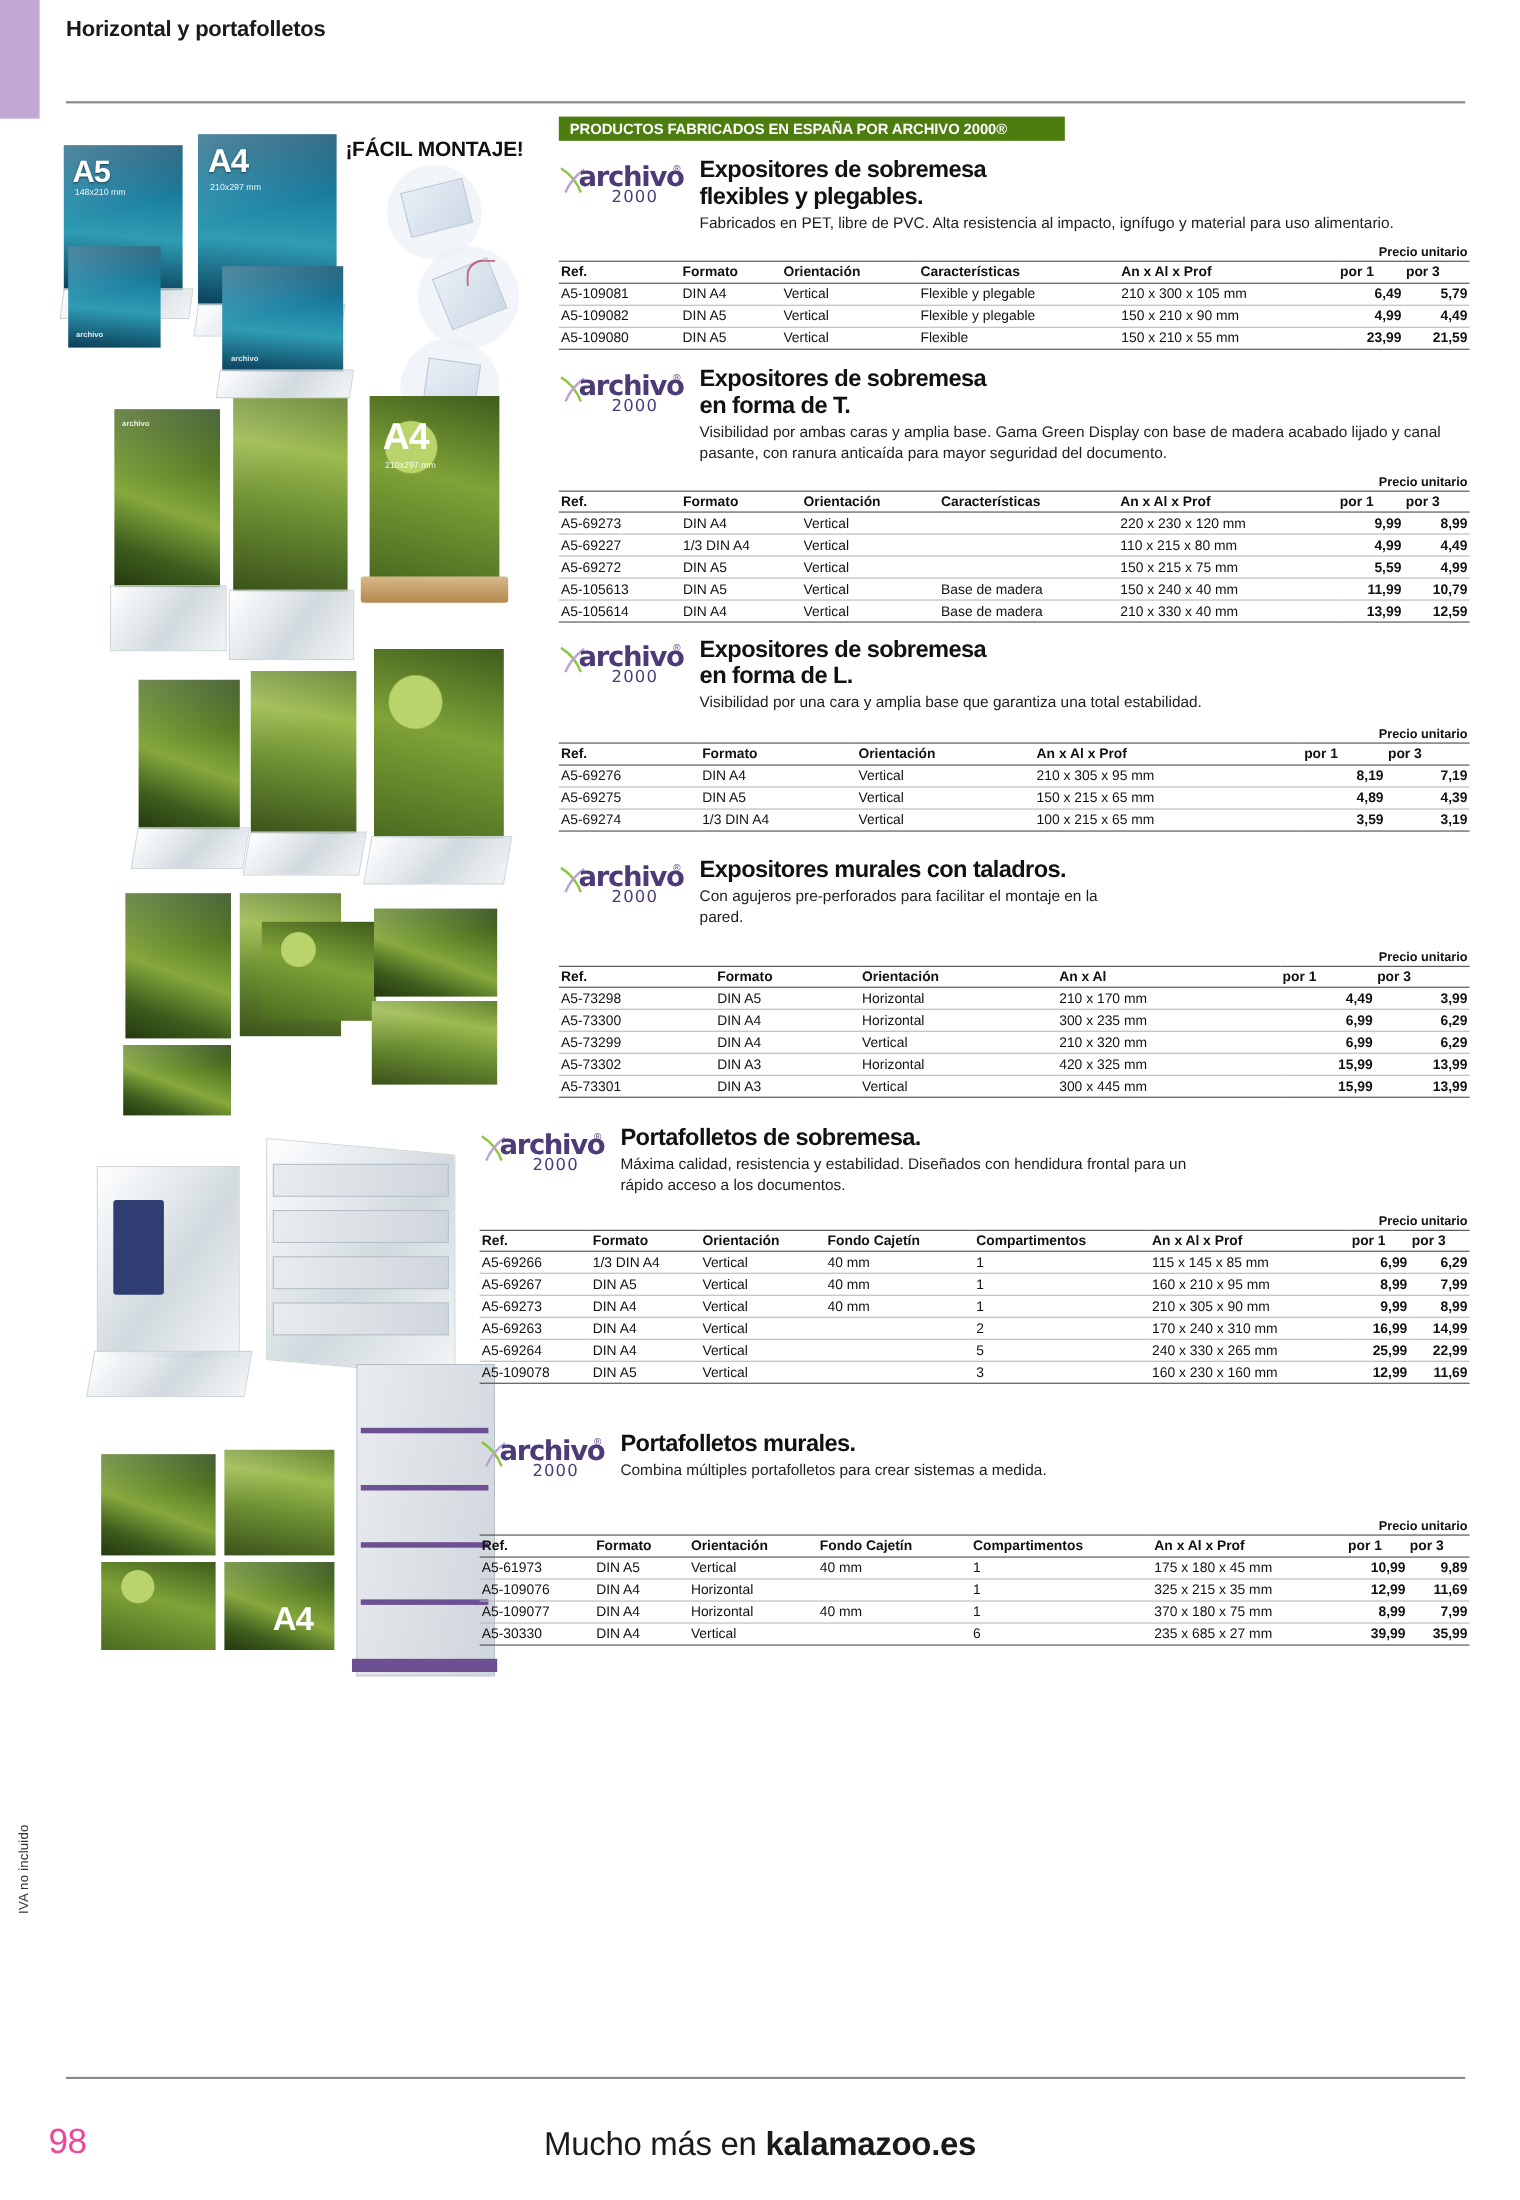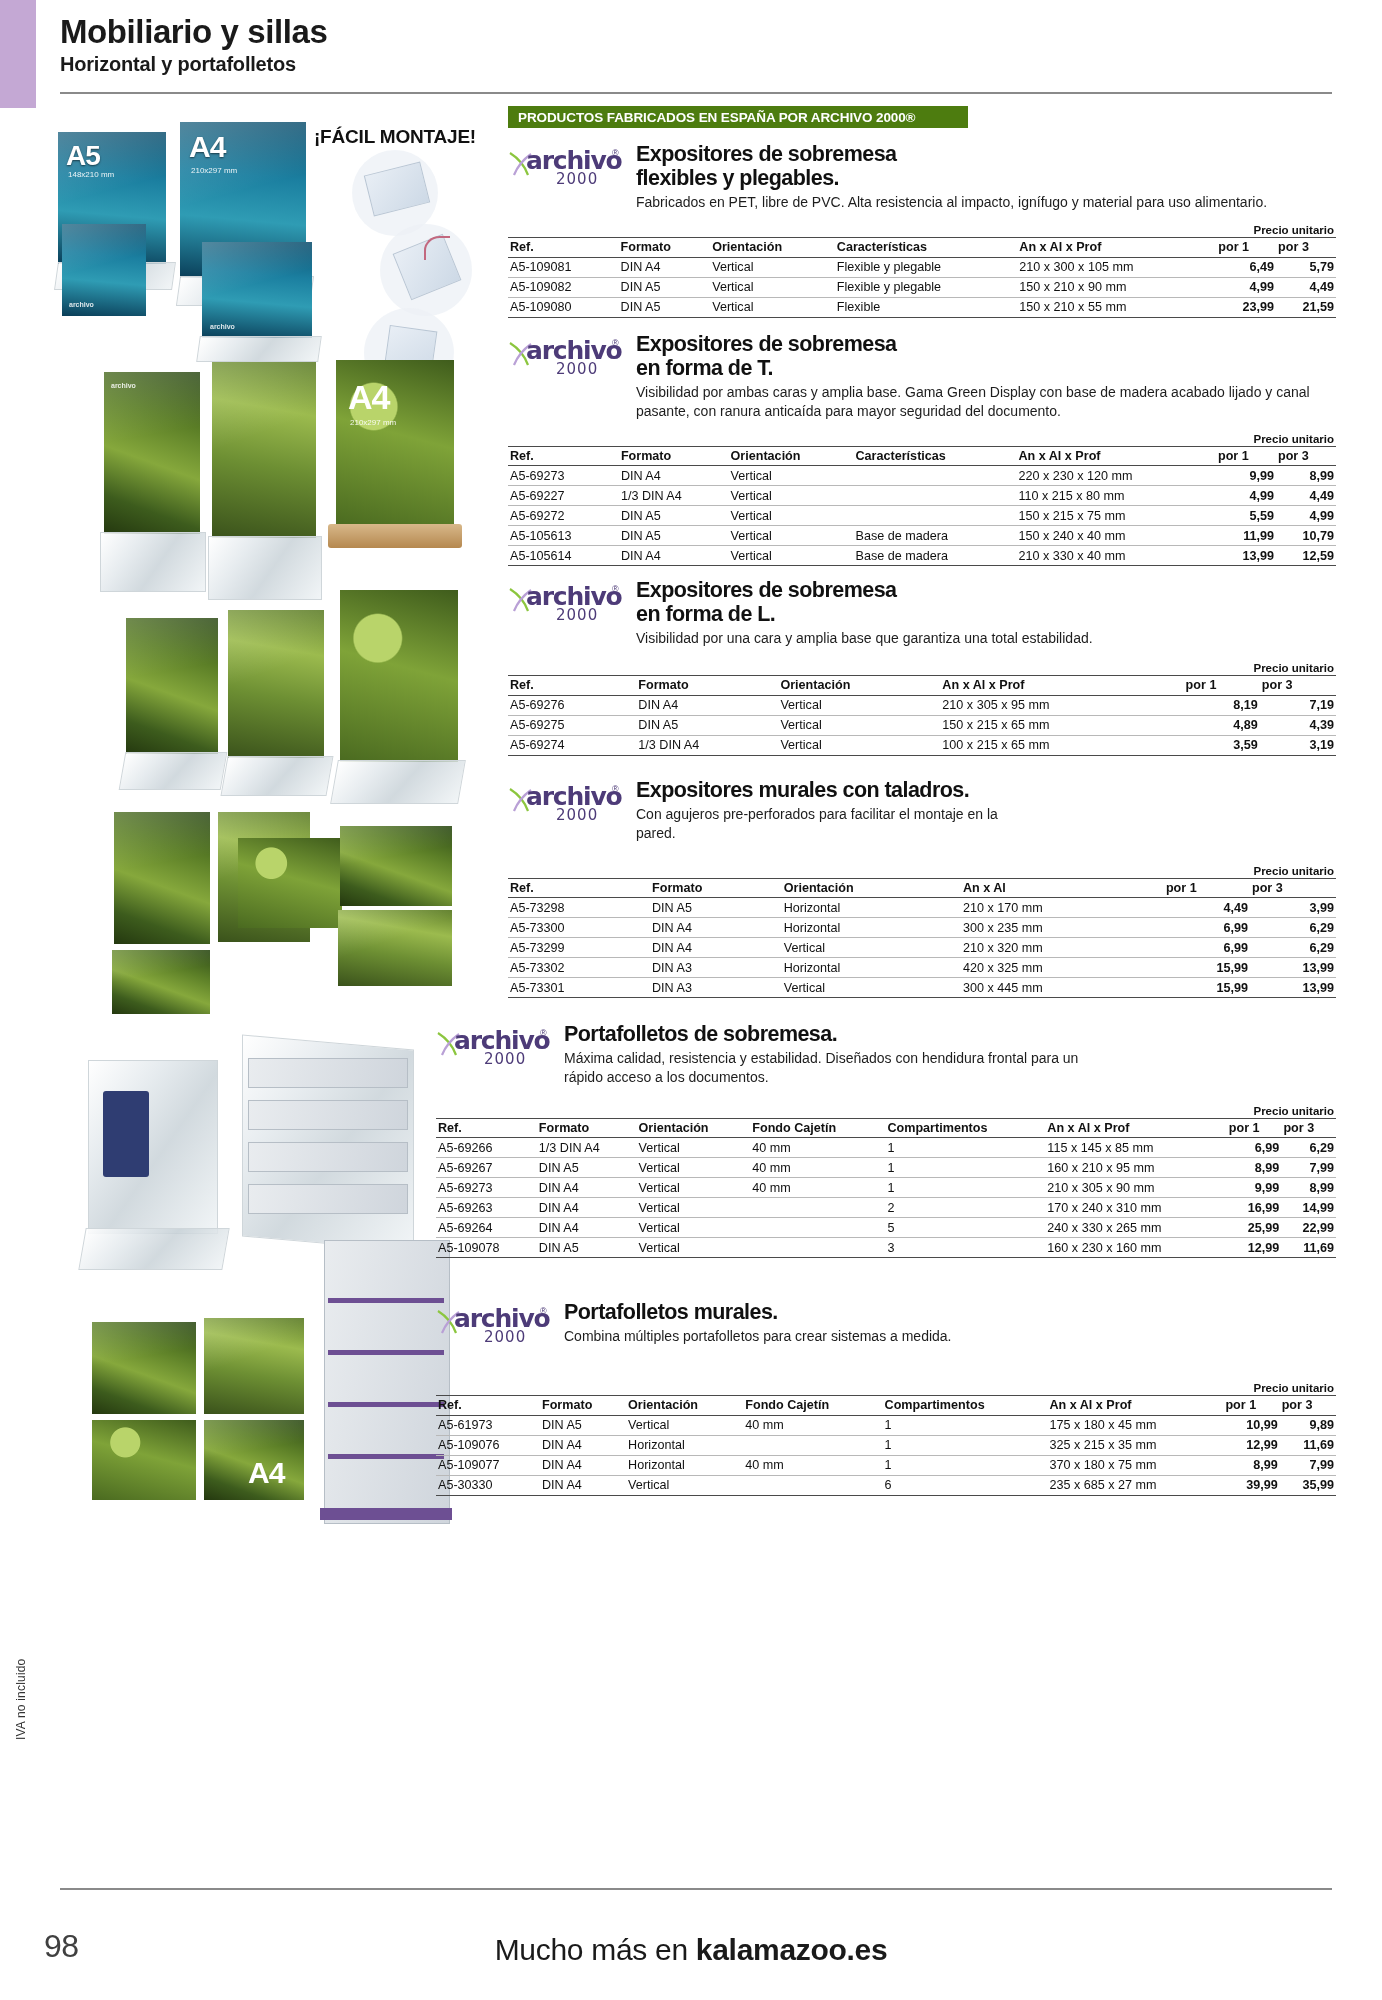--- a/index.html
+++ b/index.html
@@ -73,21 +73,21 @@
   .footer-rule {
     position: absolute;
     left: 60px; top: 1888px;
     width: 1272px; height: 2px;
     background: #8a8a8a;
   }
   .page-number {
     position: absolute;
     left: 44px; top: 1928px;
     font-size: 32px;
-    color: #404040;
+    color: #ec4899;
     letter-spacing: -0.5px;
   }
   .footer-center {
     position: absolute;
     left: 0; top: 1933px;
     width: 1382px;
     text-align: center;
     font-size: 30px;
     color: #1a1a1a;
     letter-spacing: -0.3px;
@@ -314,21 +314,20 @@
   .num { text-align: right; font-weight: bold; }
   th.num { text-align: right; }
 </style>
 </head>
 <body>
 
 <div class="spine"></div>
 <div class="spine-bottom"></div>
 
 <div class="page-header">
-  <h1>Mobiliario y sillas</h1>
   <h2>Horizontal y portafolletos</h2>
 </div>
 <div class="header-rule"></div>
 
 <div class="left-col">
 
   <div class="easy-mount">¡FÁCIL MONTAJE!</div>
 
   <div class="photo ocean" style="left:6px; top:20px; width:108px; height:132px;">
     <div class="label-big" style="left:8px; top:8px; font-size:28px;">A5</div>

